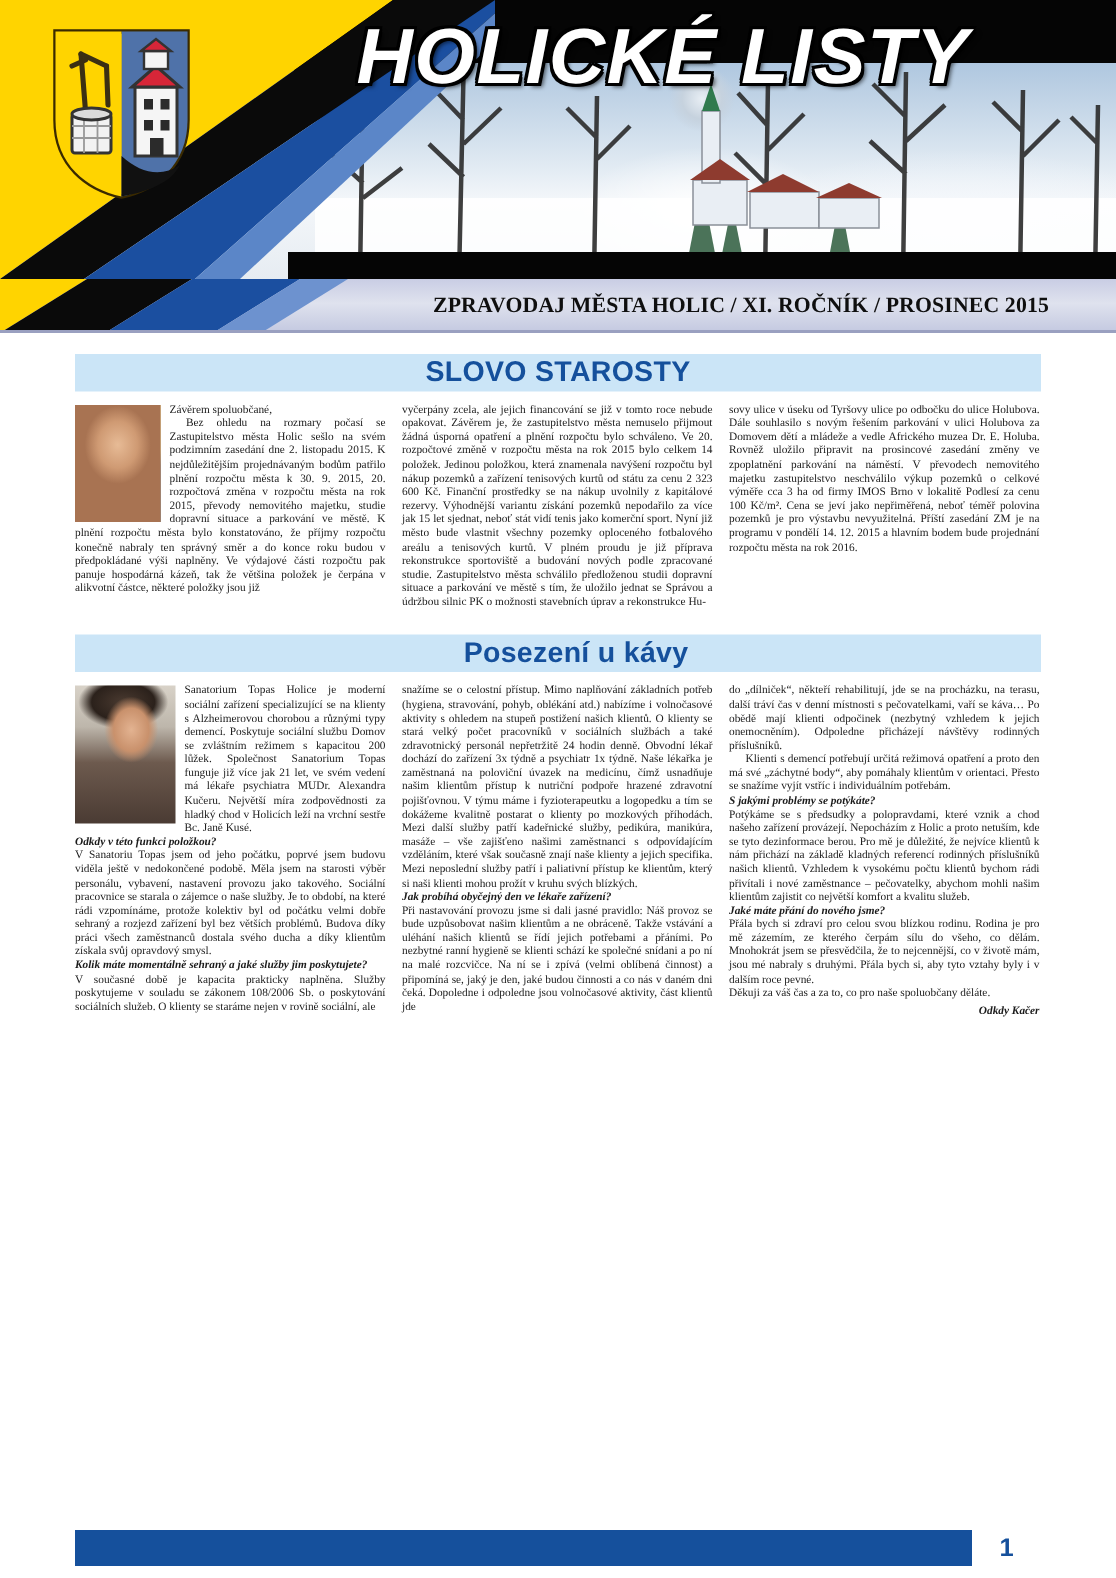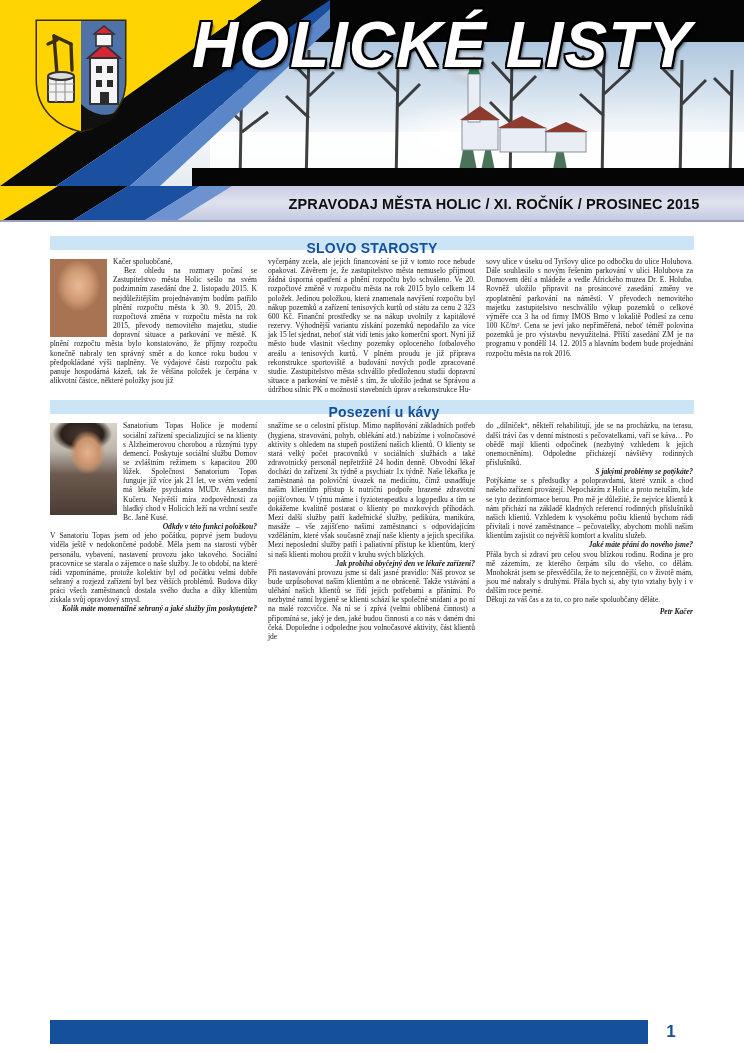--- a/index.html
+++ b/index.html
@@ -95,21 +95,21 @@
   .mast-title {
     position: absolute;
     left: 0; top: 8px;
     width: 744px;
     text-align: center;
     padding-left: 140px;
     box-sizing: border-box;
     font-family: "Liberation Sans", sans-serif;
     font-weight: bold;
     font-style: italic;
-    font-size: 64px;
+    font-size: 52px;
     letter-spacing: 1px;
     color: #ffffff;
     text-shadow:
       2px 0 0 #000, -2px 0 0 #000, 0 2px 0 #000, 0 -2px 0 #000,
       2px 2px 0 #000, -2px 2px 0 #000, 2px -2px 0 #000, -2px -2px 0 #000,
       3px 3px 3px rgba(0,0,0,.6);
     z-index: 7;
     white-space: nowrap;
   }
 
@@ -142,21 +142,21 @@
     clip-path: polygon(200px 0, 232px 0, 174px 36px, 142px 36px);
   }
   .strip-text {
     position: absolute;
     right: 0; top: 0;
     width: 500px;
     height: 36px;
     line-height: 36px;
     text-align: center;
     box-sizing: border-box;
-    font-family: Liberation Sans, sans-serif;
+    font-family: Liberation Serif, serif;
     font-weight: bold;
     font-size: 14.5px;
     letter-spacing: .1px;
     color: #0f0f0f;
     white-space: nowrap;
   }
   .strip-divider {
     position: absolute; left: 0; bottom: 0; width: 744px; height: 2px;
     background: #9aa0c0;
   }
@@ -165,30 +165,30 @@
   .page {
     position: relative;
     width: 744px;
     padding: 0 50px;
     box-sizing: border-box;
   }
 
   .section-bar {
     margin-top: 14px;
     background: #cbe5f7;
-    height: 14px;
+    height: 25px;
     line-height: 25px;
     text-align: center;
     font-family: "Liberation Sans", sans-serif;
     font-weight: bold;
-    font-size: 14px;
+    font-size: 19px;
     letter-spacing: .2px;
     color: #15509c;
   }
-  .section-bar.tight { margin-top: 6px; padding-left: 24px; }
+  .section-bar.tight { margin-top: 18px; padding-left: 24px; }
 
   .cols {
     display: flex;
     gap: 11px;
     margin-top: 7px;
   }
   .col {
     width: 207px;
     font-size: 7.55px;
     line-height: 9.15px;
@@ -196,21 +196,21 @@
     text-justify: inter-word;
     hyphens: auto;
     -webkit-hyphens: auto;
   }
   .col p { margin: 0; text-indent: 11px; }
   .col p.noindent { text-indent: 0; }
   .col p.q {
     font-weight: bold;
     font-style: italic;
     text-indent: 0;
-    text-align: right;
+    text-align: left;
   }
   .col p.sig {
     text-align: right;
     font-style: italic;
     font-weight: bold;
     text-indent: 0;
     margin-top: 3px;
   }
 
   
@@ -359,54 +359,56 @@
   <div class="strip-divider"></div>
 </div>
 
 <div class="page">
 
   <div class="section-bar">SLOVO STAROSTY</div>
 
   <div class="cols">
     <div class="col">
       <div class="photo-mayor"></div>
-      <p class="noindent">Kačer spoluobčané,</p>
+      <p class="noindent">Závěrem spoluobčané,</p>
       <p>Bez ohledu na rozmary počasí se Zastupitelstvo města Holic sešlo na svém podzimním zasedání dne 2. listopadu 2015. K nejdůležitějším projednávaným bodům patřilo plnění rozpočtu města k 30. 9. 2015, 20. rozpočtová změna v rozpočtu města na rok 2015, převody nemovitého majetku, studie dopravní situace a parkování ve městě. K plnění rozpočtu města bylo konstatováno, že příjmy rozpočtu konečně nabraly ten správný směr a do konce roku budou v předpokládané výši naplněny. Ve výdajové části rozpočtu pak panuje hospodárná kázeň, tak že většina položek je čerpána v alikvotní částce, některé položky jsou již</p>
     </div>
     <div class="col">
       <p class="noindent">vyčerpány zcela, ale jejich financování se již v tomto roce nebude opakovat. Závěrem je, že zastupitelstvo města nemuselo přijmout žádná úsporná opatření a plnění rozpočtu bylo schváleno. Ve 20. rozpočtové změně v rozpočtu města na rok 2015 bylo celkem 14 položek. Jedinou položkou, která znamenala navýšení rozpočtu byl nákup pozemků a zařízení tenisových kurtů od státu za cenu 2 323 600 Kč. Finanční prostředky se na nákup uvolnily z kapitálové rezervy. Výhodnější variantu získání pozemků nepodařilo za více jak 15 let sjednat, neboť stát vidí tenis jako komerční sport. Nyní již město bude vlastnit všechny pozemky oploceného fotbalového areálu a tenisových kurtů. V plném proudu je již příprava rekonstrukce sportoviště a budování nových podle zpracované studie. Zastupitelstvo města schválilo předloženou studii dopravní situace a parkování ve městě s tím, že uložilo jednat se Správou a údržbou silnic PK o možnosti stavebních úprav a rekonstrukce Hu-</p>
     </div>
     <div class="col">
       <p class="noindent">sovy ulice v úseku od Tyršovy ulice po odbočku do ulice Holubova. Dále souhlasilo s novým řešením parkování v ulici Holubova za Domovem dětí a mládeže a vedle Afrického muzea Dr. E. Holuba. Rovněž uložilo připravit na prosincové zasedání změny ve zpoplatnění parkování na náměstí. V převodech nemovitého majetku zastupitelstvo neschválilo výkup pozemků o celkové výměře cca 3 ha od firmy IMOS Brno v lokalitě Podlesí za cenu 100 Kč/m². Cena se jeví jako nepřiměřená, neboť téměř polovina pozemků je pro výstavbu nevyužitelná. Příští zasedání ZM je na programu v pondělí 14. 12. 2015 a hlavním bodem bude projednání rozpočtu města na rok 2016.</p>
     </div>
   </div>
 
   <div class="section-bar tight">Posezení u kávy</div>
 
   <div class="cols">
     <div class="col">
       <div class="photo-nurse"></div>
       <p class="noindent">Sanatorium Topas Holice je moderní sociální zařízení specializující se na klienty s Alzheimerovou chorobou a různými typy demencí. Poskytuje sociální službu Domov se zvláštním režimem s kapacitou 200 lůžek. Společnost Sanatorium Topas funguje již více jak 21 let, ve svém vedení má lékaře psychiatra MUDr. Alexandra Kučeru. Největší míra zodpovědnosti za hladký chod v Holicích leží na vrchní sestře Bc. Janě Kusé.</p>
       <p class="q">Odkdy v této funkci položkou?</p>
       <p class="noindent">V Sanatoriu Topas jsem od jeho počátku, poprvé jsem budovu viděla ještě v nedokončené podobě. Měla jsem na starosti výběr personálu, vybavení, nastavení provozu jako takového. Sociální pracovnice se starala o zájemce o naše služby. Je to období, na které rádi vzpomínáme, protože kolektiv byl od počátku velmi dobře sehraný a rozjezd zařízení byl bez větších problémů. Budova díky práci všech zaměstnanců dostala svého ducha a díky klientům získala svůj opravdový smysl.</p>
       <p class="q">Kolik máte momentálně sehraný a jaké služby jim poskytujete?</p>
+      <p class="noindent">V současné době je kapacita prakticky naplněna. Služby poskytujeme v souladu se zákonem 108/2006 Sb. o poskytování sociálních služeb. O klienty se staráme nejen v rovině sociální, ale</p>
     </div>
     <div class="col">
       <p class="noindent">snažíme se o celostní přístup. Mimo naplňování základních potřeb (hygiena, stravování, pohyb, oblékání atd.) nabízíme i volnočasové aktivity s ohledem na stupeň postižení našich klientů. O klienty se stará velký počet pracovníků v sociálních službách a také zdravotnický personál nepřetržitě 24 hodin denně. Obvodní lékař dochází do zařízení 3x týdně a psychiatr 1x týdně. Naše lékařka je zaměstnaná na poloviční úvazek na medicínu, čímž usnadňuje našim klientům přístup k nutriční podpoře hrazené zdravotní pojišťovnou. V týmu máme i fyzioterapeutku a logopedku a tím se dokážeme kvalitně postarat o klienty po mozkových příhodách. Mezi další služby patří kadeřnické služby, pedikúra, manikúra, masáže – vše zajišťeno našimi zaměstnanci s odpovídajícím vzděláním, které však současně znají naše klienty a jejich specifika. Mezi neposlední služby patří i paliativní přístup ke klientům, který si naši klienti mohou prožít v kruhu svých blízkých.</p>
       <p class="q">Jak probíhá obyčejný den ve lékaře zařízení?</p>
       <p class="noindent">Při nastavování provozu jsme si dali jasné pravidlo: Náš provoz se bude uzpůsobovat našim klientům a ne obráceně. Takže vstávání a uléhání našich klientů se řídí jejich potřebami a přáními. Po nezbytné ranní hygieně se klienti schází ke společné snídani a po ní na malé rozcvičce. Na ní se i zpívá (velmi oblíbená činnost) a připomíná se, jaký je den, jaké budou činnosti a co nás v daném dni čeká. Dopoledne i odpoledne jsou volnočasové aktivity, část klientů jde</p>
     </div>
     <div class="col">
       <p class="noindent">do „dílniček“, někteří rehabilitují, jde se na procházku, na terasu, další tráví čas v denní místnosti s pečovatelkami, vaří se káva… Po obědě mají klienti odpočinek (nezbytný vzhledem k jejich onemocněním). Odpoledne přicházejí návštěvy rodinných příslušníků.</p>
+      <p>Klienti s demencí potřebují určitá režimová opatření a proto den má své „záchytné body“, aby pomáhaly klientům v orientaci. Přesto se snažíme vyjít vstříc i individuálním potřebám.</p>
       <p class="q">S jakými problémy se potýkáte?</p>
       <p class="noindent">Potýkáme se s předsudky a polopravdami, které vznik a chod našeho zařízení provázejí. Nepocházím z Holic a proto netuším, kde se tyto dezinformace berou. Pro mě je důležité, že nejvíce klientů k nám přichází na základě kladných referencí rodinných příslušníků našich klientů. Vzhledem k vysokému počtu klientů bychom rádi přivítali i nové zaměstnance – pečovatelky, abychom mohli našim klientům zajistit co největší komfort a kvalitu služeb.</p>
       <p class="q">Jaké máte přání do nového jsme?</p>
       <p class="noindent">Přála bych si zdraví pro celou svou blízkou rodinu. Rodina je pro mě zázemím, ze kterého čerpám sílu do všeho, co dělám. Mnohokrát jsem se přesvědčila, že to nejcennější, co v životě mám, jsou mé nabraly s druhými. Přála bych si, aby tyto vztahy byly i v dalším roce pevné.</p>
       <p class="noindent">Děkuji za váš čas a za to, co pro naše spoluobčany děláte.</p>
-      <p class="sig">Petr Kačer</p>
+      <p class="sig">Odkdy Kačer</p>
     </div>
   </div>
 
 </div>
 
 <div class="footer">
   <div class="footer-bar"></div>
   <div class="footer-page">1</div>
 </div>
 

